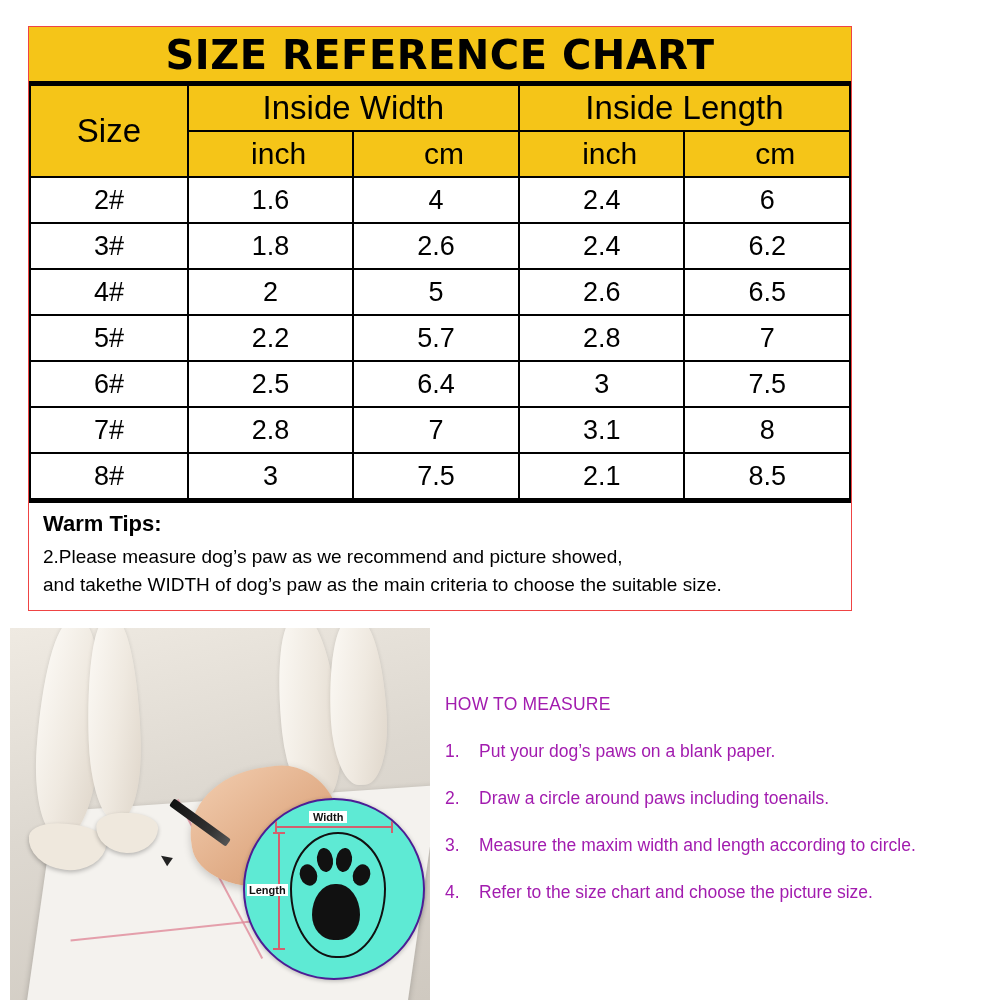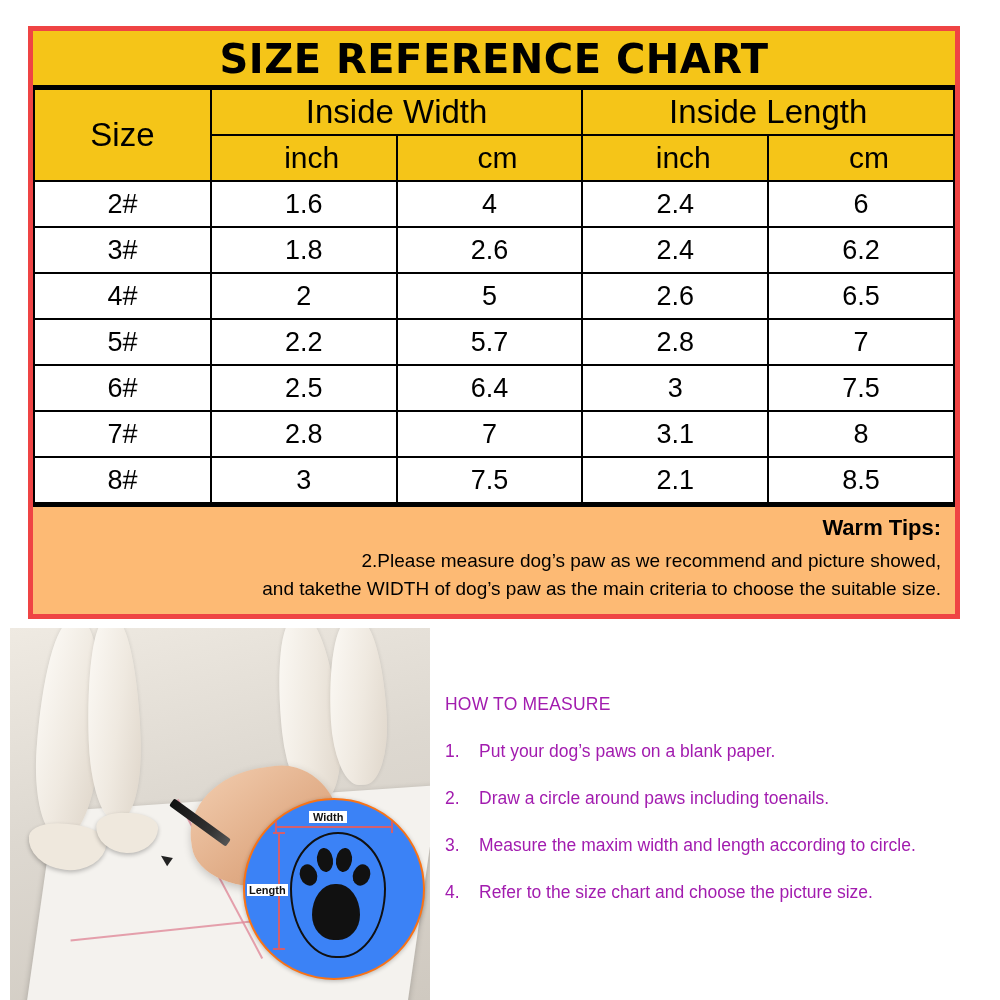--- a/index.html
+++ b/index.html
@@ -13,22 +13,22 @@
     font-family: "Liberation Sans", sans-serif;
     overflow: hidden;
     position: relative;
   }
 
   
   .chart-wrap {
     position: absolute;
     left: 28px;
     top: 26px;
-    width: 932px;
-    border: 5px solid #ef4444;
+    width: 824px;
+    border: 1px solid #ef4444;
     box-sizing: border-box;
     background: #f5c518;
   }
   .chart-title {
     background: #f5c518;
     color: #000;
     text-align: center;
     font-weight: bold;
     font-size: 40px;
     letter-spacing: 0.5px;
@@ -58,25 +58,24 @@
     font-size: 33px;
   }
   table.size-table thead th.sub {
     font-size: 30px;
     padding-left: 16px;
   }
   .col-size   { width: 19%; }
   .col-q      { width: 20.25%; }
 
   .tips {
-    background: #fdba74;
+    background: #ffffff;
     border-top: 3px solid #000;
     padding: 8px 14px 12px 14px;
     color: #000;
-    text-align: right;
   }
   .tips-title {
     font-weight: bold;
     font-size: 22px;
     margin-bottom: 6px;
   }
   .tips-line {
     font-size: 19px;
     line-height: 1.45;
   }
@@ -176,22 +175,22 @@
   }
 
   
   .inset {
     position: absolute;
     left: 233px;
     top: 170px;
     width: 178px;
     height: 178px;
     border-radius: 50%;
-    background: #3b82f6;
-    border: 2px solid #f97316;
+    background: #5eead4;
+    border: 2px solid #4c1d95;
     overflow: hidden;
     box-shadow: 0 1px 4px rgba(0,0,0,.25);
   }
   .inset .dia-line {
     position: absolute;
     background: #d35f6e;
   }
   .inset .label {
     position: absolute;
     font-size: 11px;

